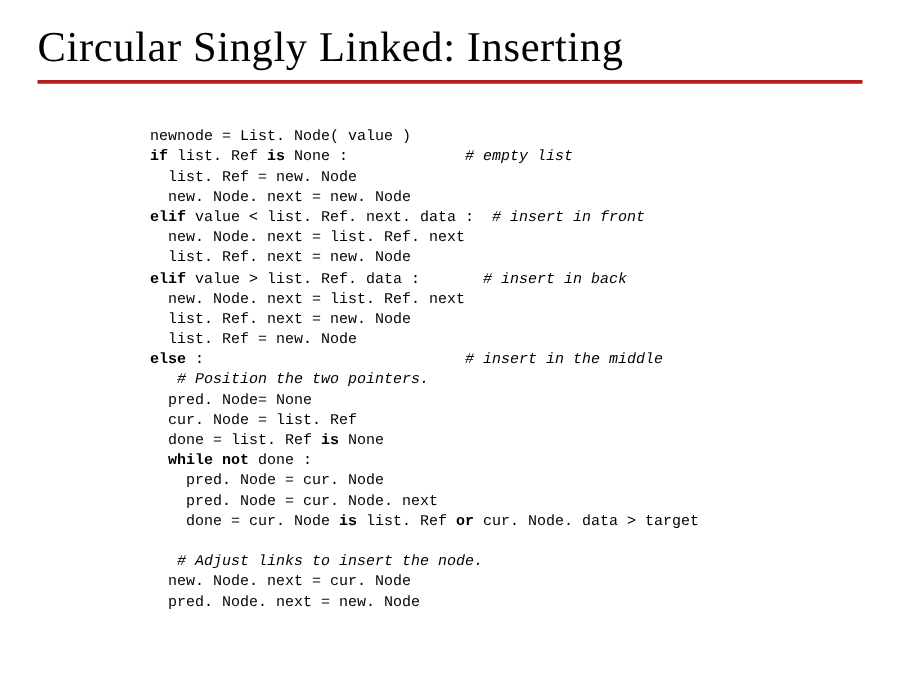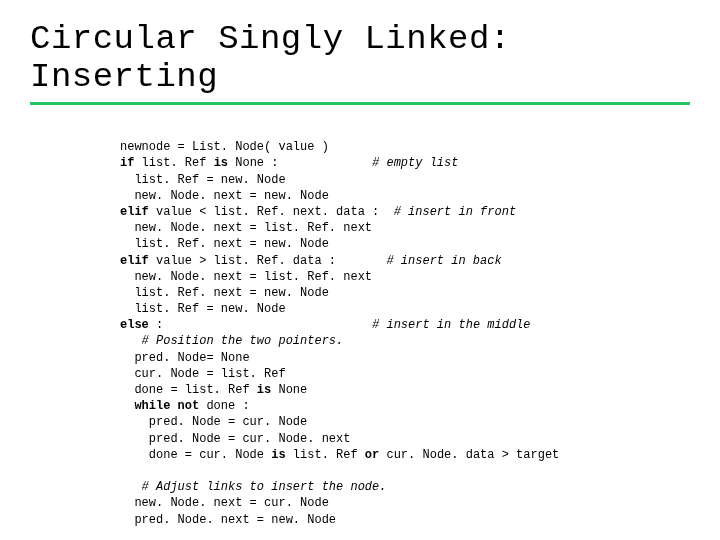--- a/index.html
+++ b/index.html
@@ -12,24 +12,23 @@
   }
   .slide {
     padding: 20px 30px;
   }
   .title {
     font-size: 34px;
     font-weight: normal;
     text-align: left;
     color: #000;
     padding-bottom: 6px;
-    border-bottom: 3px solid #22c55e;
+    border-bottom: 3px solid #b91c1c;
     margin-bottom: 18px;
     letter-spacing: 0.5px;
-    font-family: Liberation Mono, monospace;
   }
   .code {
     font-family: 'Courier New', Courier, monospace;
     font-size: 12px;
     line-height: 1.35;
     white-space: pre;
     color: #000;
     margin-left: 90px;
   }
   .code .kw { font-weight: bold; }

